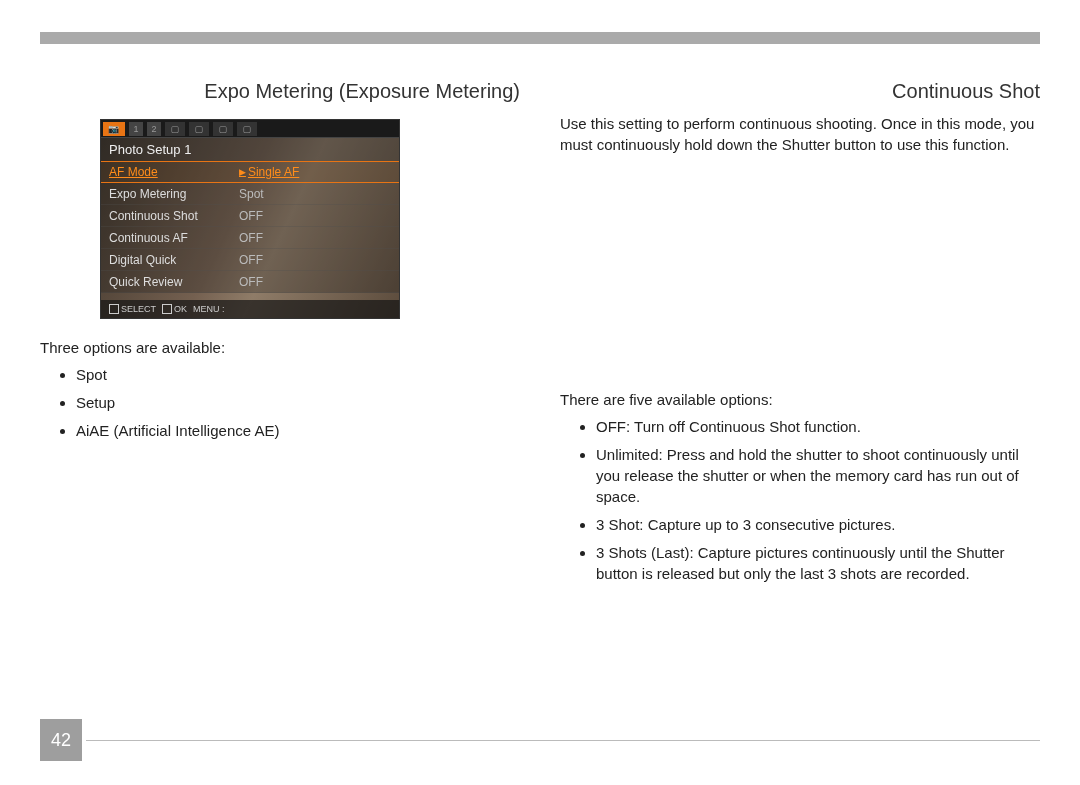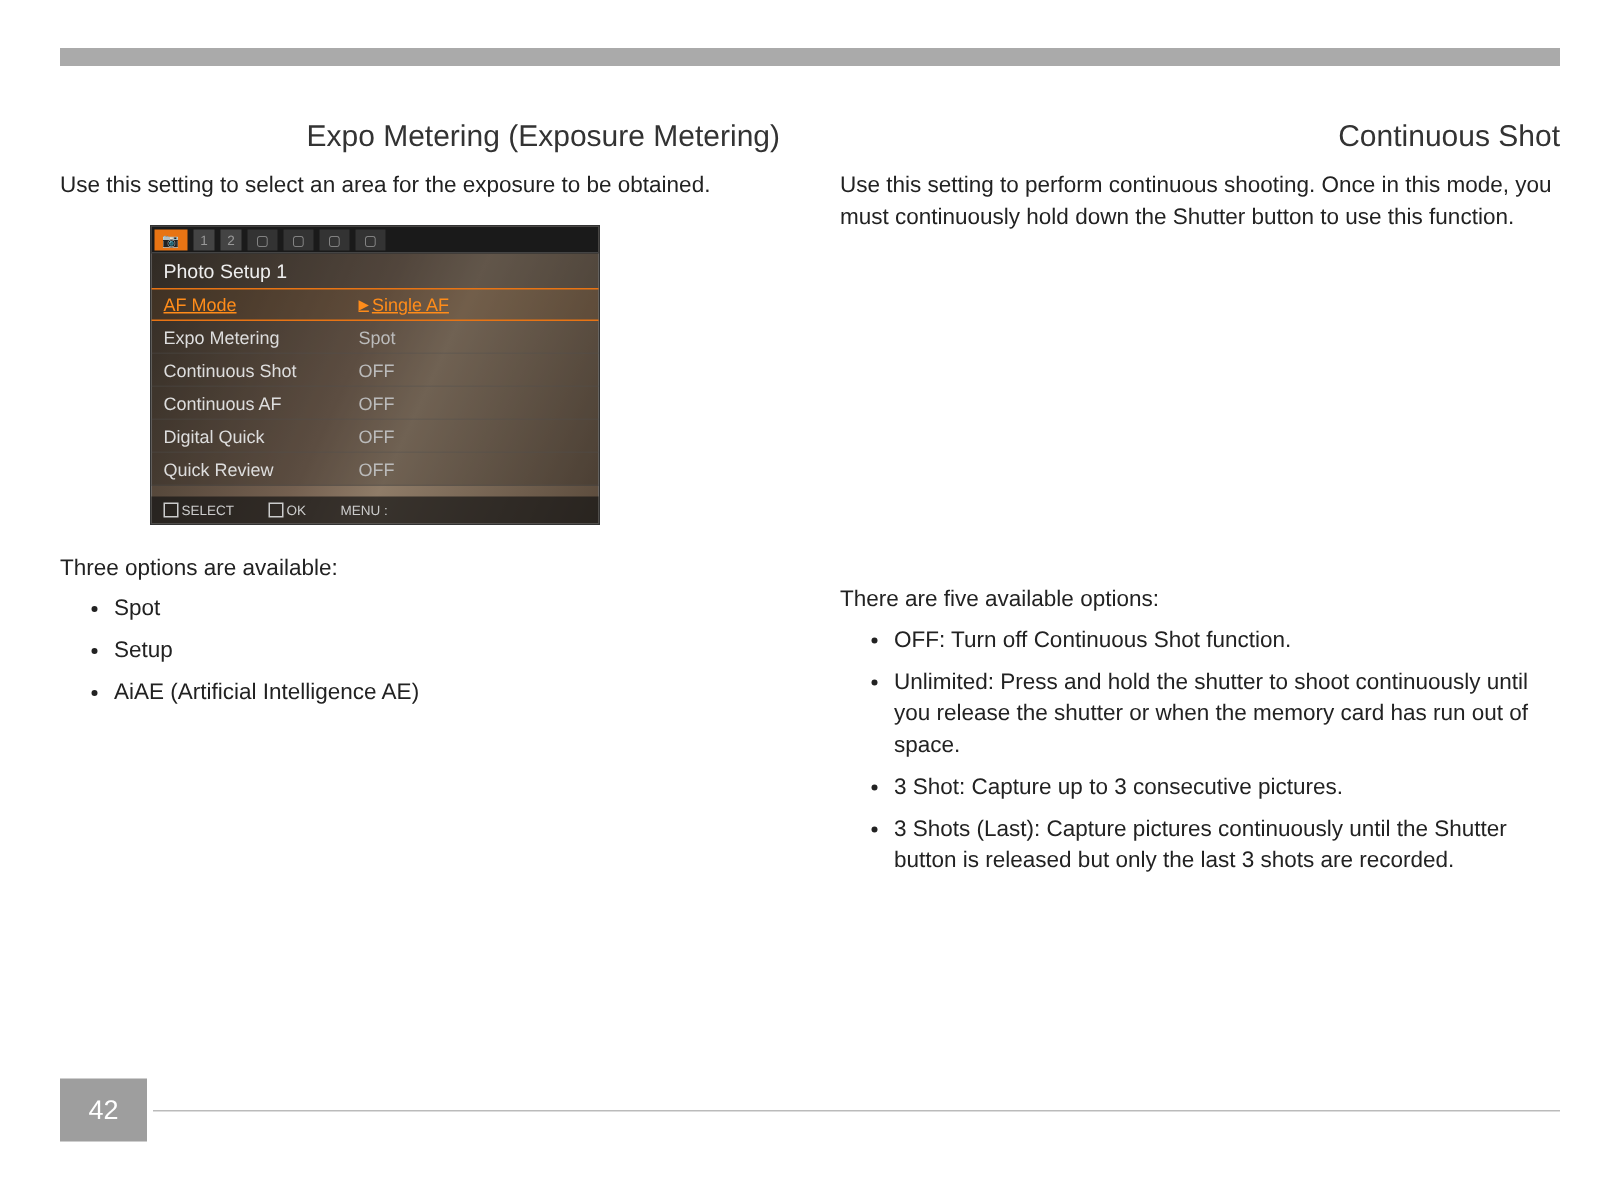--- a/index.html
+++ b/index.html
@@ -137,21 +137,21 @@
     }
     .ss-footer {
       position: absolute;
       bottom: 0;
       left: 0;
       right: 0;
       height: 18px;
       background: rgba(20,20,20,0.7);
       display: flex;
       align-items: center;
-      gap: 23px;
+      gap: 6px;
       padding: 0 8px;
       font-size: 9px;
       color: #ccc;
     }
     .ss-footer .icon {
       display: inline-block;
       width: 10px;
       height: 10px;
       border: 1px solid #ccc;
       margin-right: 2px;
@@ -159,21 +159,21 @@
     }
     .page-footer {
       position: absolute;
       left: 40px;
       right: 40px;
       bottom: 24px;
       display: flex;
       align-items: center;
     }
     .page-num-box {
-      width: 58px;
+      width: 42px;
       height: 42px;
       background: #9e9e9e;
       color: #fff;
       font-size: 18px;
       display: flex;
       align-items: center;
       justify-content: center;
     }
     .footer-line {
       flex: 1;
@@ -185,21 +185,20 @@
 </head>
 <body>
 
 <div class="page-container">
   <div class="top-bar"></div>
 
   <div class="columns">
 
     <div class="col">
       <h2 class="section-heading">Expo Metering (Exposure Metering)</h2>
-      <p class="body-text">Use this setting to select an area for the exposure to be obtained.</p>
 
       <div class="screenshot">
         <div class="ss-tabbar">
           <div class="ss-tab cam">📷</div>
           <div class="ss-tab num">1</div>
           <div class="ss-tab num">2</div>
           <div class="ss-tab">▢</div>
           <div class="ss-tab">▢</div>
           <div class="ss-tab">▢</div>
           <div class="ss-tab">▢</div>

